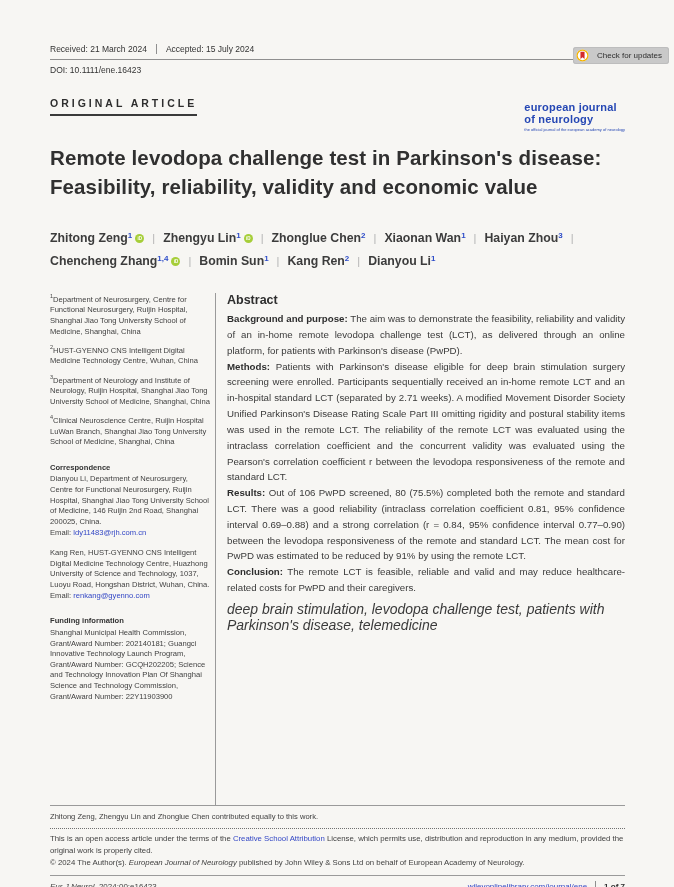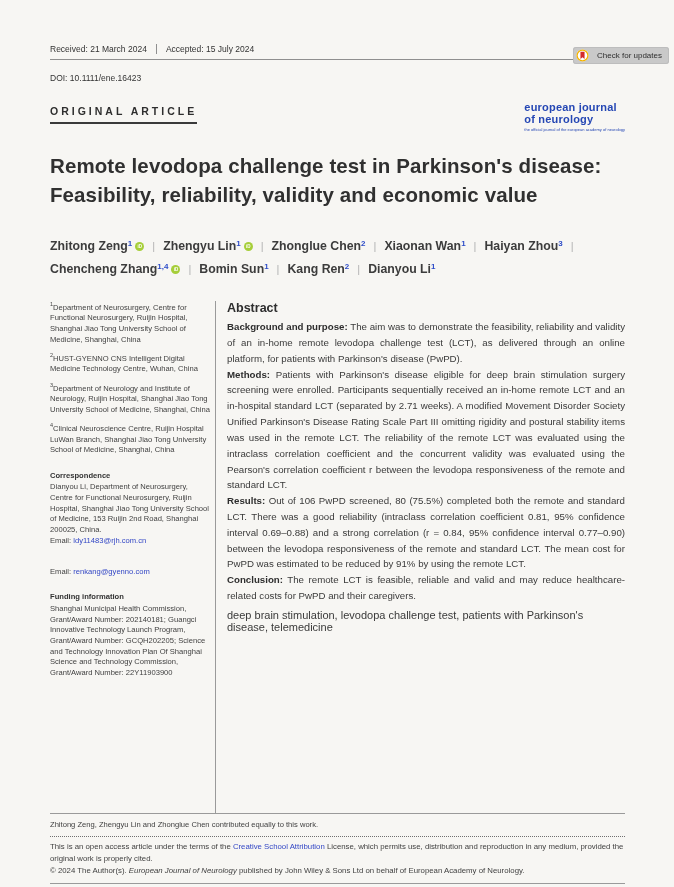--- a/index.html
+++ b/index.html
@@ -23,21 +23,21 @@
   }
   .update-badge svg{ display:block; }
 
   
   .header-row{
     margin-top:44px; display:flex; align-items:center;
     font-size:8.5px; color:#333;
   }
   .header-row .sep{ border-left:1px solid #8f8f8f; height:10px; margin:0 9px; }
   .header-rule{ border-top:1px solid #8f8f8f; margin-top:5px; }
-  .doi-line{ margin-top:13px; font-size:8.5px; color:#333; }
+  .doi-line{ margin-top:5px; font-size:8.5px; color:#333; }
 
   .journal-logo{
     position:absolute; right:49px; top:57px;
     color:#2547b4; text-align:left; line-height:1.12;
   }
   .journal-logo .l1,.journal-logo .l2{ font-size:11px; font-weight:700; letter-spacing:.2px; }
   .journal-logo .tag{ font-size:4px; margin-top:2px; color:#2547b4; }
 
   .article-type{
     display:inline-block; margin-top:22px;
@@ -70,21 +70,21 @@
   .aff{ margin-bottom:7px; }
   .aff sup, .side-note sup{ font-size:5.5px; }
   .side-h{ font-weight:700; margin-top:15px; margin-bottom:1px; color:#333; }
   .side-p{ margin-bottom:10px; }
   .link{ color:#3347c5; text-decoration:none; }
 
   .abstract-h{ font-size:12.5px; font-weight:700; color:#2e2e2e; margin-bottom:4px; }
   .abs-p{ font-size:9.7px; line-height:1.63; text-align:justify; color:#3a3a3a; }
   .abs-p b{ color:#2e2e2e; }
   .kw-h{ margin-top:24px; font-size:8px; font-weight:700; letter-spacing:2.5px; color:#4a4a4a; }
-  .kw{ margin-top:5px; font-size:11px; color:#3a3a3a; }
+  .kw{ margin-top:5px; font-size:14px; color:#3a3a3a;font-style:italic; }
 
   
   .foot-rule{ border-top:1px solid #9a9a9a; }
   .equal-note{ font-size:7.6px; color:#3f3f3f; padding:6px 0 7px; }
   .dotted-rule{ border-top:1px dotted #6f6f6f; }
   .oa-block{ font-size:7.8px; line-height:1.55; color:#3f3f3f; padding:4px 0 6px; }
   .bottom-row{ display:flex; justify-content:space-between; align-items:flex-start; padding-top:5px; font-size:8px; }
   .cite-left{ line-height:1.5; color:#3f3f3f; }
   .cite-right{ display:flex; align-items:center; }
   .pg-sep{ border-left:1px solid #8f8f8f; height:10px; margin:0 8px; }
@@ -181,25 +181,25 @@
   <div class="columns">
 
     <div class="leftcol">
       <div class="aff"><sup>1</sup><span>Department of Neurosurgery, Centre for Functional Neurosurgery, Ruijin Hospital, Shanghai Jiao Tong University School of Medicine, Shanghai, China</span></div>
       <div class="aff"><sup>2</sup><span>HUST-GYENNO CNS Intelligent Digital Medicine Technology Centre, Wuhan, China</span></div>
       <div class="aff"><sup>3</sup><span>Department of Neurology and Institute of Neurology, Ruijin Hospital, Shanghai Jiao Tong University School of Medicine, Shanghai, China</span></div>
       <div class="aff"><sup>4</sup><span>Clinical Neuroscience Centre, Ruijin Hospital LuWan Branch, Shanghai Jiao Tong University School of Medicine, Shanghai, China</span></div>
 
       <div class="side-h">Correspondence</div>
       <div class="side-p">
-        <span>Dianyou Li, Department of Neurosurgery, Centre for Functional Neurosurgery, Ruijin Hospital, Shanghai Jiao Tong University School of Medicine, 153 Ruijin 2nd Road, Shanghai 200025, China.</span><br>
+        <span>Dianyou Li, Department of Neurosurgery, Centre for Functional Neurosurgery, Ruijin Hospital, Shanghai Jiao Tong University School of Medicine, 146 Ruijin 2nd Road, Shanghai 200025, China.</span><br>
         <span>Email: </span><a class="link">ldy11483@rjh.com.cn</a>
       </div>
       <div class="side-p">
-        <br>
+        <span>Kang Ren, HUST-GYENNO CNS Intelligent Digital Medicine Technology Centre, Huazhong University of Science and Technology, 1037, Luoyu Road, Hongshan District, Wuhan, China.</span><br>
         <span>Email: </span><a class="link">renkang@gyenno.com</a>
       </div>
 
       <div class="side-h">Funding information</div>
       <div class="side-p">Shanghai Municipal Health Commission, Grant/Award Number: 202140181; Guangci Innovative Technology Launch Program, Grant/Award Number: GCQH202205; Science and Technology Innovation Plan Of Shanghai Science and Technology Commission, Grant/Award Number: 22Y11903900</div>
     </div>
 
     <div class="v-divider"></div>
 
     <div class="rightcol">

